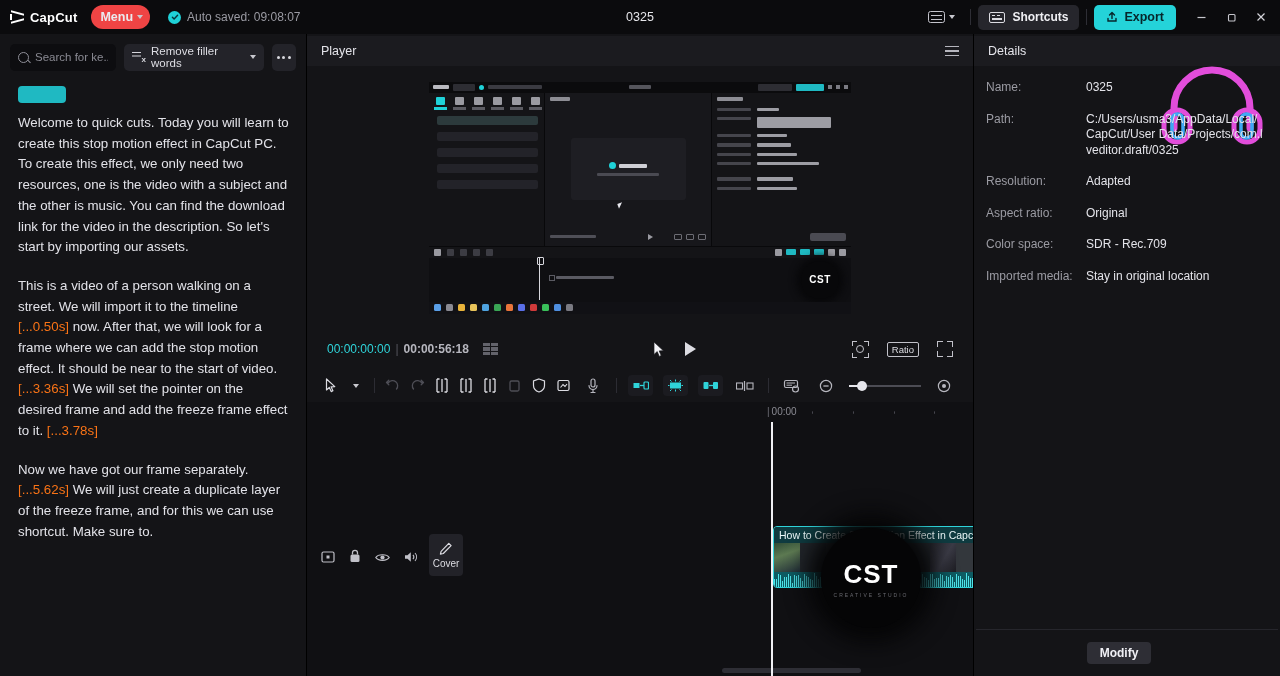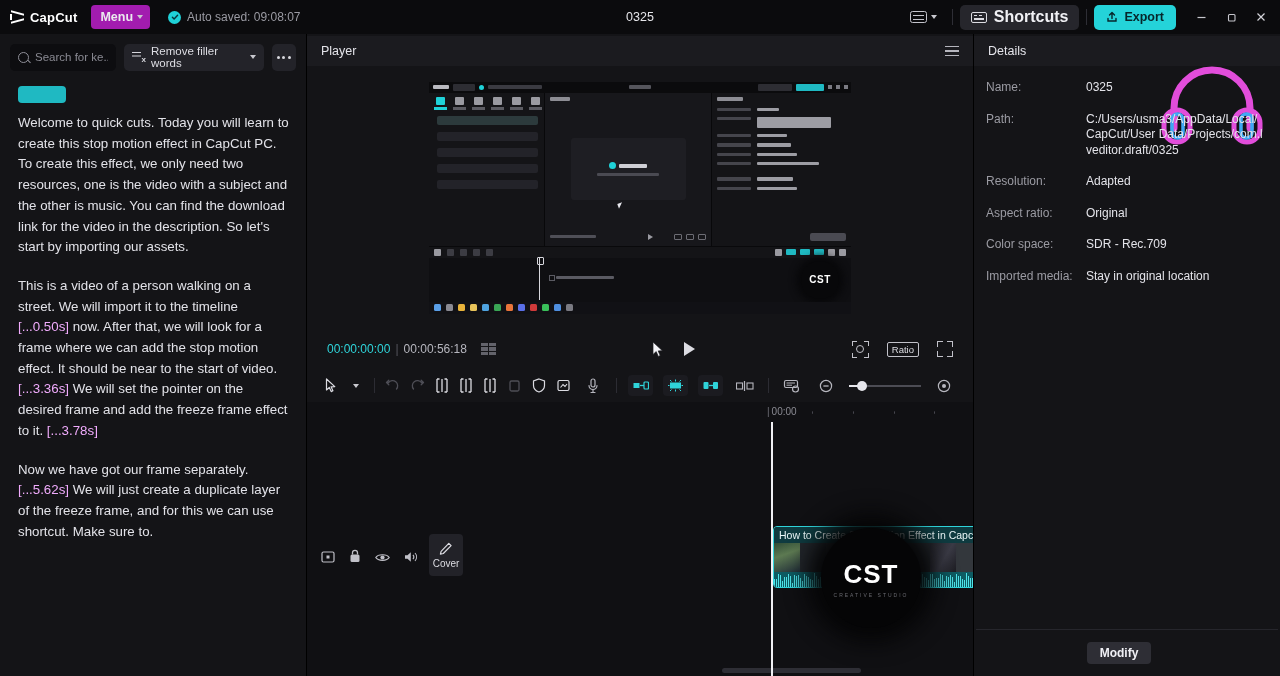--- a/index.html
+++ b/index.html
@@ -24,21 +24,21 @@
   .logo-mark i {
     position: absolute; display: block; background: #fff;
   }
   .logo-mark i.a { width: 13px; height: 2.3px; top: 1px; left: 1px; transform: skewY(16deg); }
   .logo-mark i.b { width: 13px; height: 2.3px; bottom: 1px; left: 1px; transform: skewY(-16deg); }
   .logo-mark i.c { width: 2.3px; height: 6px; top: 3.5px; left: 0px; }
   .logo-text { font-size: 13px; font-weight: bold; color: #fff; letter-spacing: .2px; }
 
   .menu-btn {
     margin-left: 14px; height: 24px; padding: 0 7px 0 9px;
-    background: #a21caf; border-radius: 4px;
+    background: #ef4444; border-radius: 12px;
     display: flex; align-items: center; gap: 4px;
     font-size: 12.5px; color: #eaeaee; font-weight: bold;
     cursor: pointer;
   }
   .caret { width: 0; height: 0; border-left: 3.5px solid transparent; border-right: 3.5px solid transparent; border-top: 4px solid #c9c9cf; }
 
   .autosave { margin-left: 18px; display: flex; align-items: center; gap: 6px; }
   .tick {
     width: 13px; height: 13px; border-radius: 50%; background: #1fd2d8;
     display: flex; align-items: center; justify-content: center;
@@ -57,21 +57,21 @@
   }
   .kb-btn { display: flex; align-items: center; gap: 4px; padding: 4px 8px; cursor: pointer; }
   .kb-ico { width: 17px; height: 12px; border: 1.4px solid #c3c3cb; border-radius: 2.5px; position: relative; }
   .kb-ico::before { content:""; position:absolute; left:2px; right:2px; top:3px; height:1.2px; background:#c3c3cb; }
   .kb-ico::after { content:""; position:absolute; left:2px; right:2px; top:6.5px; height:1.2px; background:#c3c3cb; }
   .vdiv { width: 1px; height: 16px; background: #2e2e35; margin: 0 7px; }
 
   .shortcuts-btn {
     display: flex; align-items: center; gap: 7px;
     height: 25px; padding: 0 11px; border-radius: 5px;
-    background: #26262c; font-size: 16px; font-weight: bold; color: #f0f0f4;
+    background: #26262c; font-size: 12px; font-weight: bold; color: #f0f0f4;
     cursor: pointer;
   }
   .sc-ico { width: 16px; height: 11px; border: 1.3px solid #dcdce2; border-radius: 2px; position: relative; }
   .sc-ico::before { content:""; position:absolute; left:2px; top:2.5px; width:3px; height:1.3px; background:#dcdce2; box-shadow: 5px 0 0 #dcdce2; }
   .sc-ico::after { content:""; position:absolute; left:2px; top:5.8px; width:10px; height:1.3px; background:#dcdce2; }
 
   .export-btn {
     display: flex; align-items: center; gap: 6px;
     height: 25px; padding: 0 12px; border-radius: 5px;
     background: #24d3d9; color: #06262b; font-size: 12.5px; font-weight: bold;
@@ -139,21 +139,21 @@
   .more-btn i { width:3px; height:3px; border-radius:50%; background:#d8d8de; display:block; }
 
   .tr-badge-row { padding: 6px 0 10px 18px; }
   .tr-badge { width: 48px; height: 17px; border-radius: 4px; background: #1fb9c2; }
 
   .tr-body { flex: 1; overflow: hidden; padding: 0 16px 0 18px; }
   .tr-para {
     font-size: 13.3px; line-height: 20.7px; color: #e2e2e8;
     margin-bottom: 18px; cursor: text;
   }
-  .pause { color: #f0abfc; }
+  .pause { color: #f97316; }
 
   
   .center { flex: 1; display: flex; flex-direction: column; min-width: 0; background: #0d0d10; }
 
   .player-panel { height: 335px; flex: 0 0 335px; display:flex; flex-direction: column; background: #141417; }
   .pl-head {
     height: 30px; flex: 0 0 30px; background: #1b1b1f; margin-top: 2px;
     display: flex; align-items: center; padding: 0 14px;
   }
   .pl-title { font-size: 12.5px; color: #e4e4ea; }
@@ -228,21 +228,21 @@
   }
   .m-task { position:absolute; left:0; right:0; bottom:0; height:12px; background:#111115; display:flex; align-items:center; gap:5px; padding-left:5px; }
   .m-task i { width:7px; height:7px; border-radius:1.5px; display:block; }
 
   .pl-bar {
     height: 40px; flex: 0 0 40px; display: flex; align-items: center;
     padding: 0 20px; gap: 0; background: #141417;
   }
   .tc-cur { font-size: 12px; color: #2fd4da; font-family: "Liberation Sans", sans-serif; }
   .tc-sep { color: #55555d; margin: 0 5px; font-size: 12px; }
-  .tc-tot { font-size: 12px; color: #b6b6be; }
+  .tc-tot { font-size: 12px; color: #b6b6be; font-weight: bold; }
   .grid-ico { margin-left: 14px; width: 15px; height: 13px; display:grid; grid-template-columns:1fr 1fr; grid-template-rows:1fr 1fr 1fr; gap:1.5px; cursor:pointer; }
   .grid-ico i { background:#63636b; display:block; }
   .pl-center { margin: 0 auto; display:flex; align-items:center; gap: 20px; }
   .cursor-arrow { position: relative; width: 12px; height: 16px; }
   .play-tri { width:0;height:0;border-left:11px solid #dcdce2;border-top:7px solid transparent;border-bottom:7px solid transparent; cursor:pointer; }
   .pl-right { display:flex; align-items:center; gap: 18px; }
   .zoomfit { width:17px; height:17px; position:relative; cursor:pointer; }
   .zoomfit span { position:absolute; width:5px; height:5px; border:1.4px solid #c2c2ca; }
   .zoomfit span:nth-child(1){left:0;top:0;border-right:0;border-bottom:0;}
   .zoomfit span:nth-child(2){right:0;top:0;border-left:0;border-bottom:0;}

